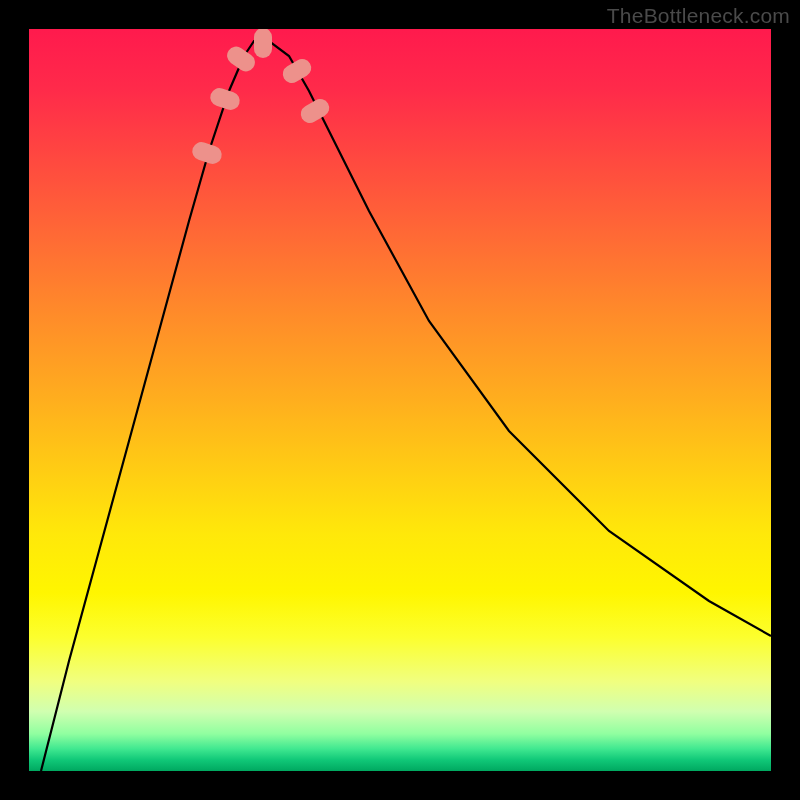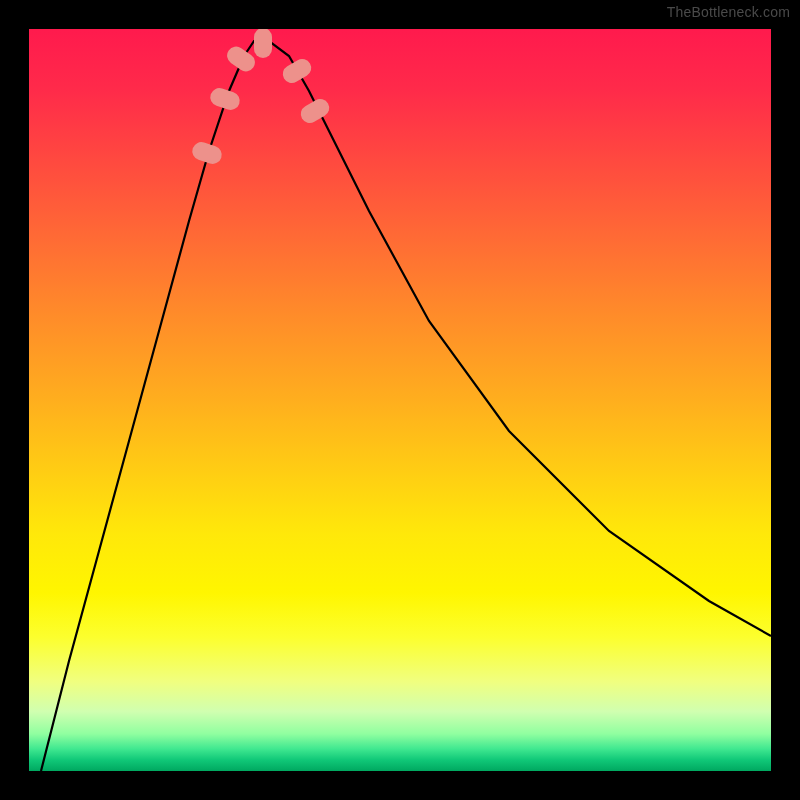--- a/index.html
+++ b/index.html
@@ -50,21 +50,21 @@
     left: 0;
     top: 0;
     width: 742px;
     height: 742px;
   }
   .watermark {
     position: absolute;
     top: 4px;
     right: 10px;
     color: #4a4a4a;
-    font-size: 14px;
+    font-size: 21px;
     font-weight: 500;
     letter-spacing: 0.2px;
   }
 </style>
 </head>
 <body>
 
 <div class="frame">
   <div class="gradient"></div>
   <svg class="plot" viewBox="0 0 742 742">

